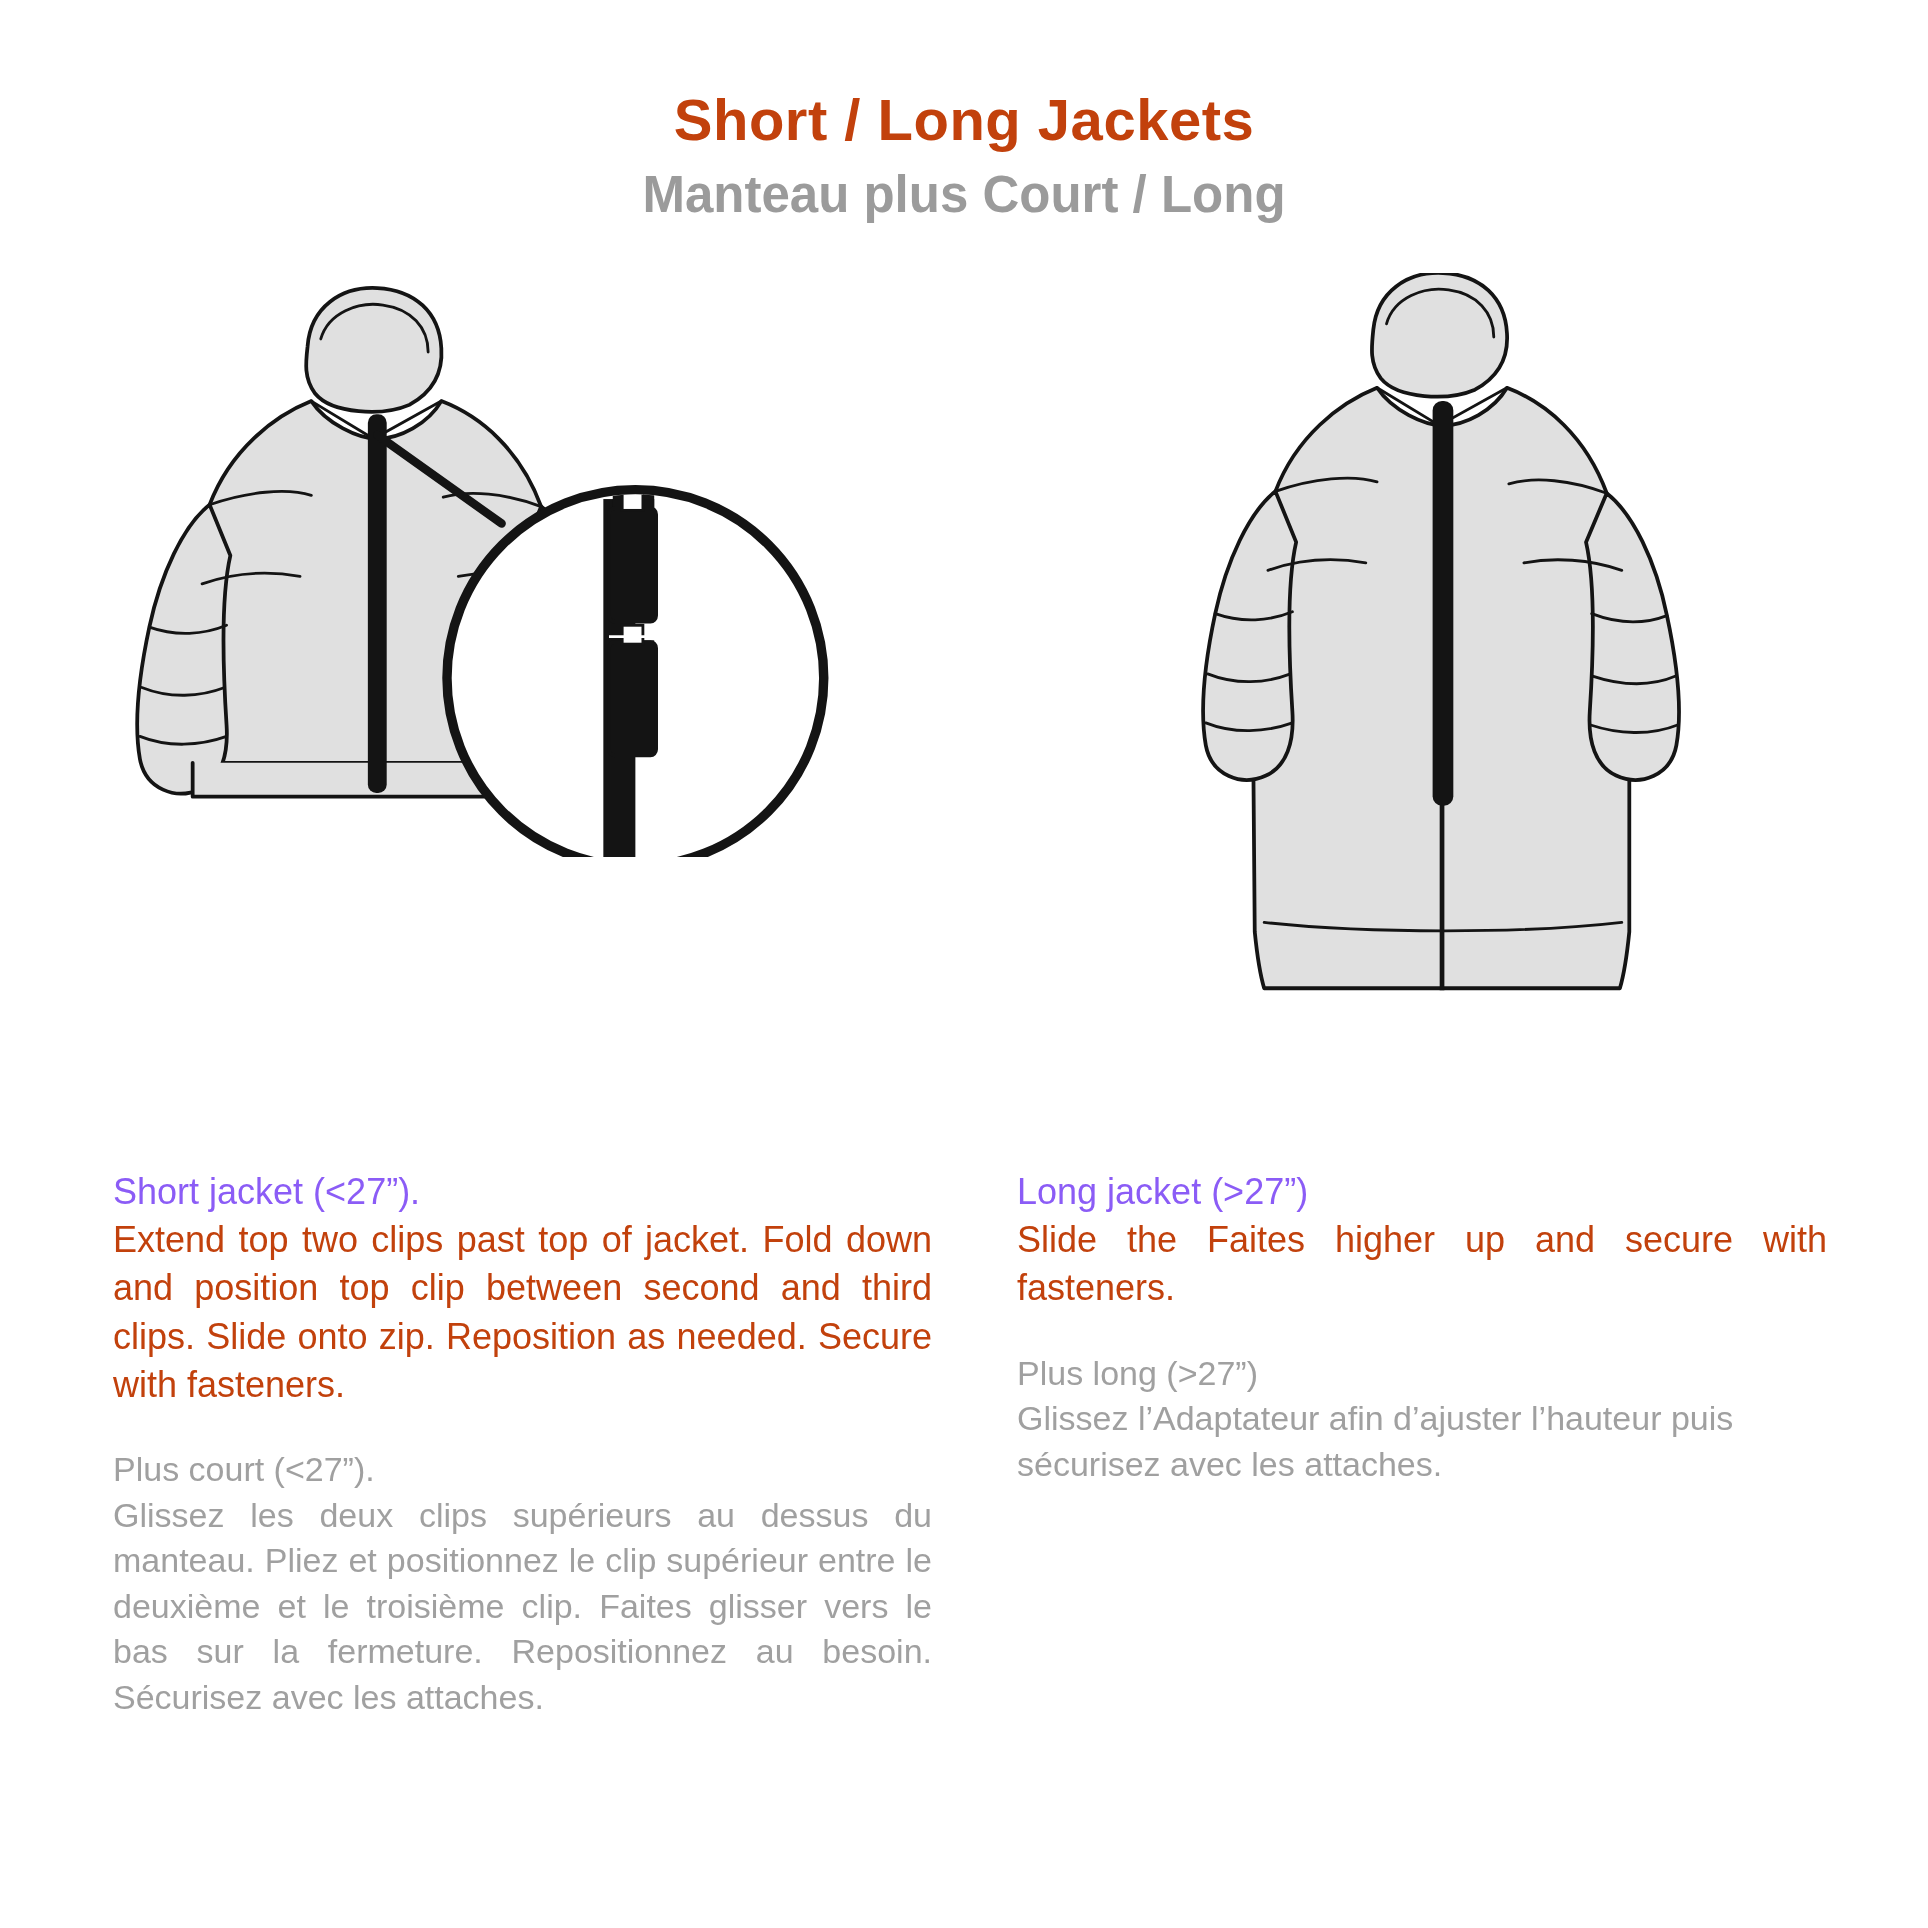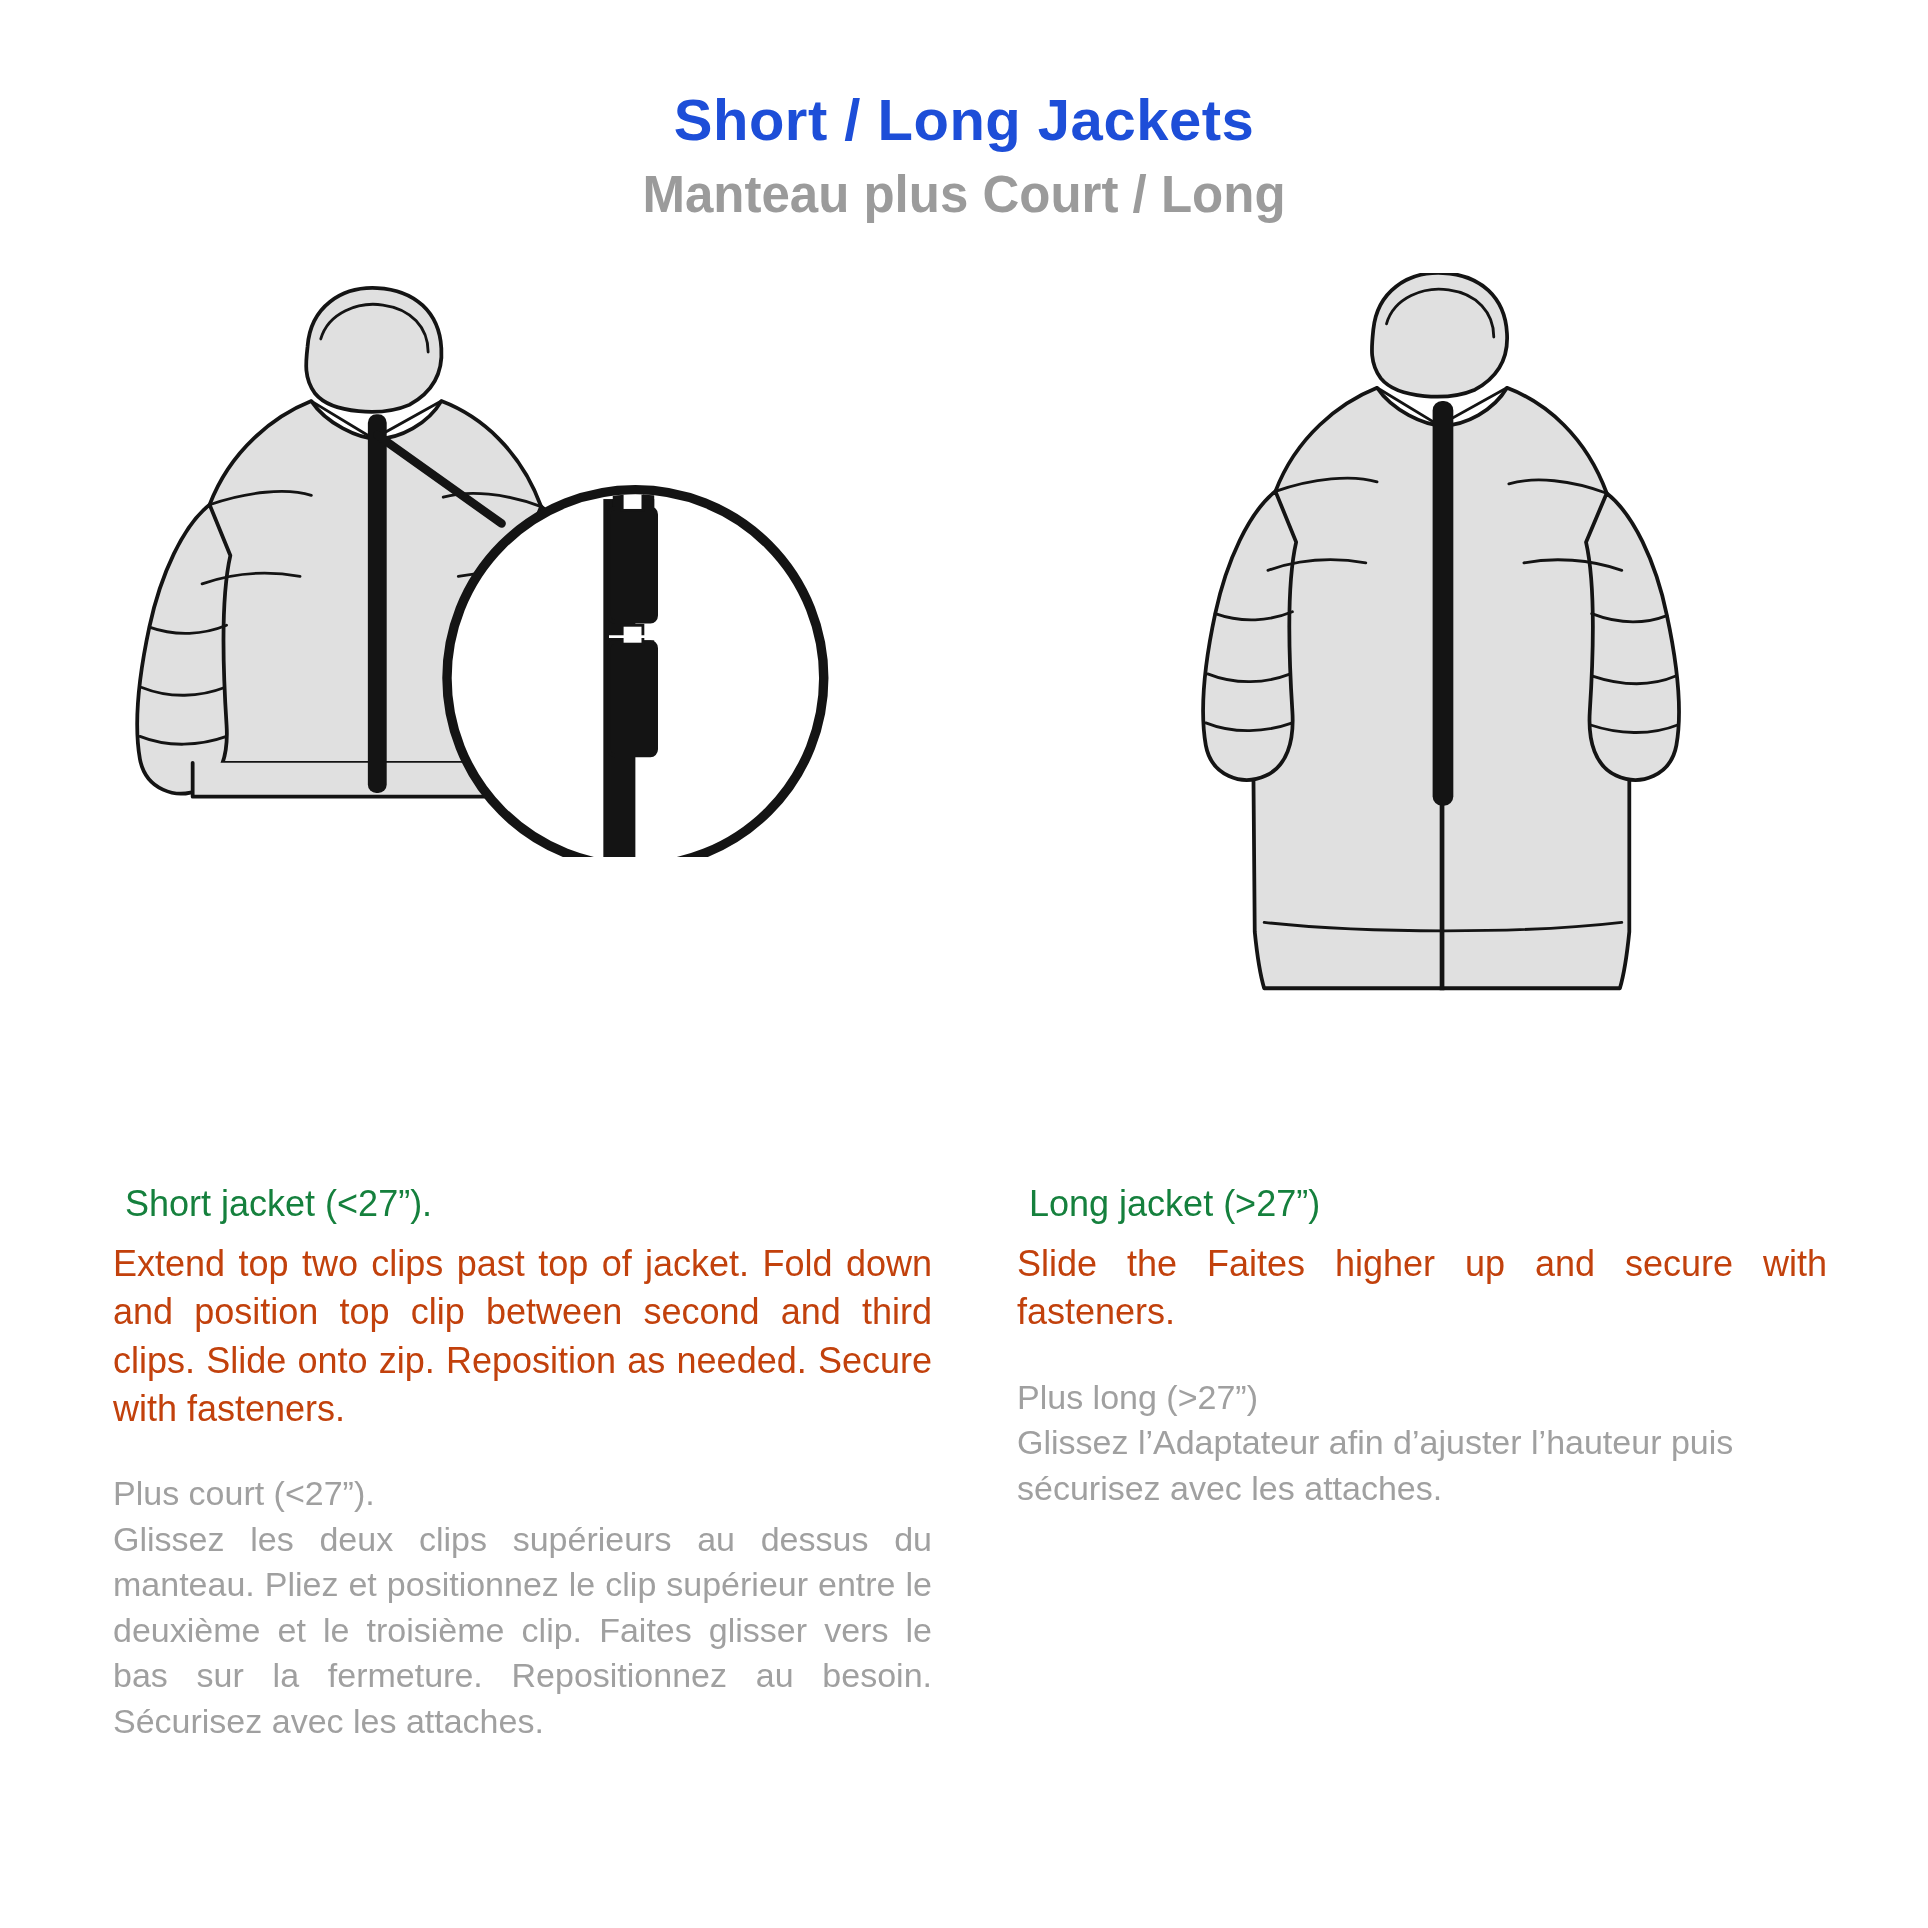--- a/index.html
+++ b/index.html
@@ -27,21 +27,21 @@
     position: absolute;
     top: 90px;
     left: 0;
     width: 1928px;
     text-align: center;
   }
   .title-main {
     font-size: 58px;
     font-weight: bold;
     letter-spacing: 0.5px;
-    color: #1d4ed8;
+    color: #c2410c;
     line-height: 1.05;
   }
   .title-sub {
     font-size: 51px;
     font-weight: bold;
     color: #9b9b9b;
     margin-top: 17px;
     line-height: 1.05;
   }
 
@@ -82,23 +82,23 @@
   .col-left {
     left: 113px;
     width: 819px;
   }
   .col-right {
     left: 1017px;
     width: 810px;
   }
   .en-head {
     font-size: 36px;
-    color: #15803d;
-    line-height: 1.34;
-    margin: 12px;
+    color: #8b5cf6;
+    line-height: 1.34;
+    margin: 0;
   }
   .en-body {
     font-size: 36px;
     color: #c2410c;
     line-height: 1.34;
     margin: 0;
     text-align: justify;
   }
   .fr-head {
     font-size: 34px;

